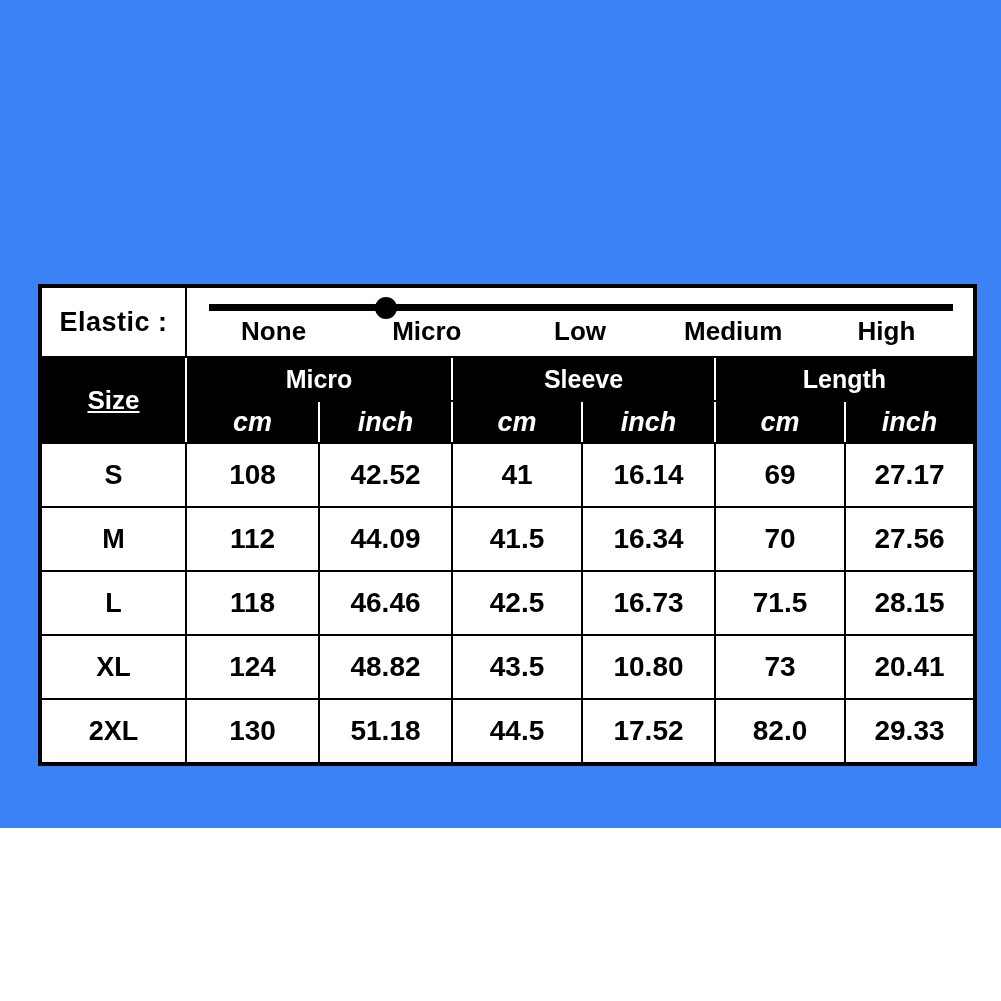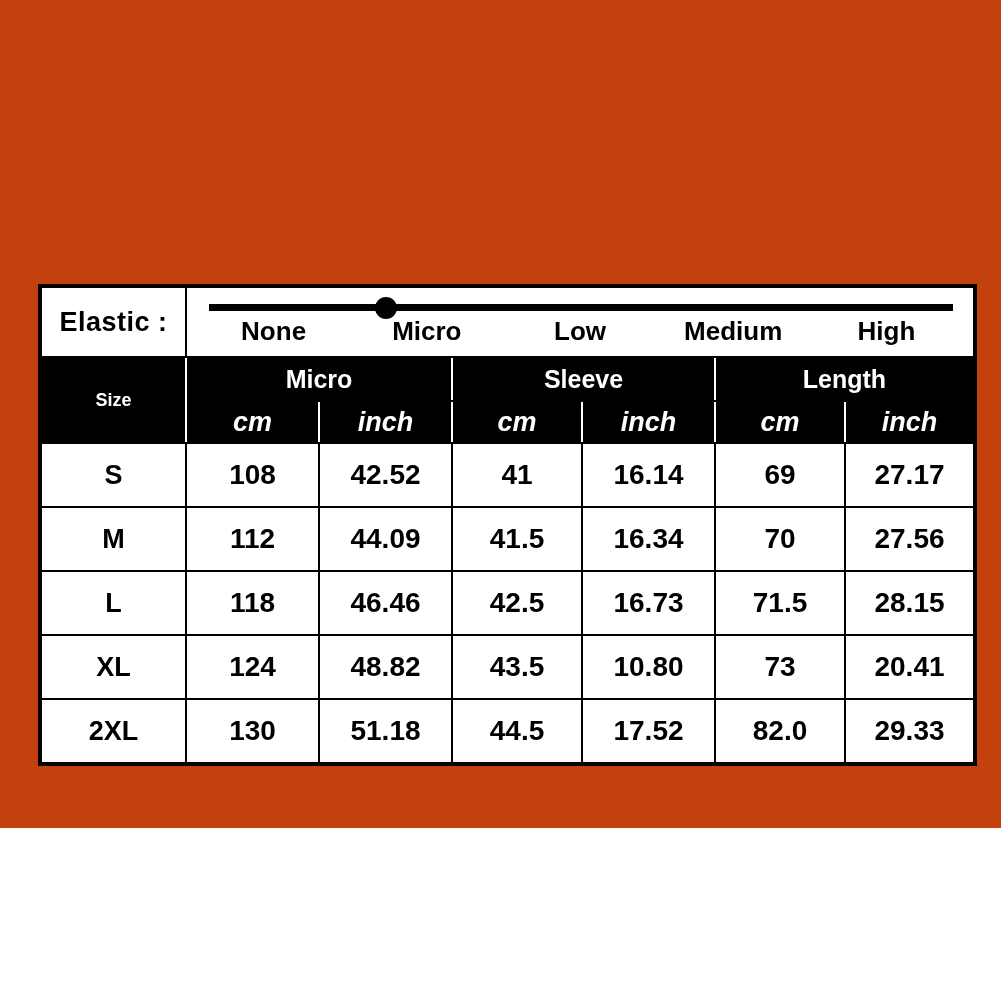--- a/index.html
+++ b/index.html
@@ -8,21 +8,21 @@
     width: 1001px;
     height: 1001px;
     background: #ffffff;
     font-family: "Liberation Sans", sans-serif;
   }
 
   #sheet {
     position: relative;
     width: 1001px;
     height: 828px;
-    background: #c2410c;
+    background: #3b82f6;
     overflow: hidden;
   }
 
   
   .chart-wrap {
     position: absolute;
     left: 38px;
     top: 284px;
     width: 935px;
   }
@@ -132,23 +132,24 @@
     border-color: #000000 !important;
     border-left: 2px solid #ffffff !important;
     border-right: 2px solid #ffffff !important;
     border-top: 2px solid #ffffff !important;
     font-style: italic;
   }
 
   .size-header {
     background: #000000;
     color: #ffffff !important;
-    font-size: 18px;
+    font-size: 26px;
     border-color: #000000 !important;
     border-right: 2px solid #ffffff !important;
+    text-decoration: underline;
   }
 
   
   .size-cell {
     font-size: 27px;
     height: 62px;
     background: #ffffff;
   }
 
   .val-cell {

